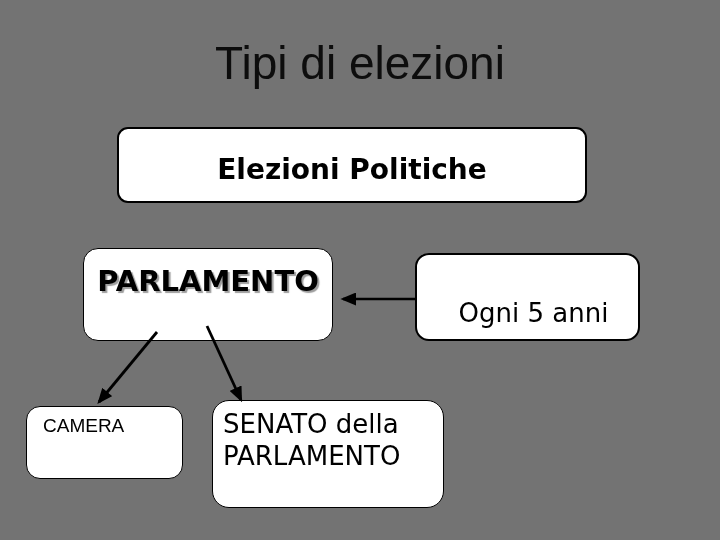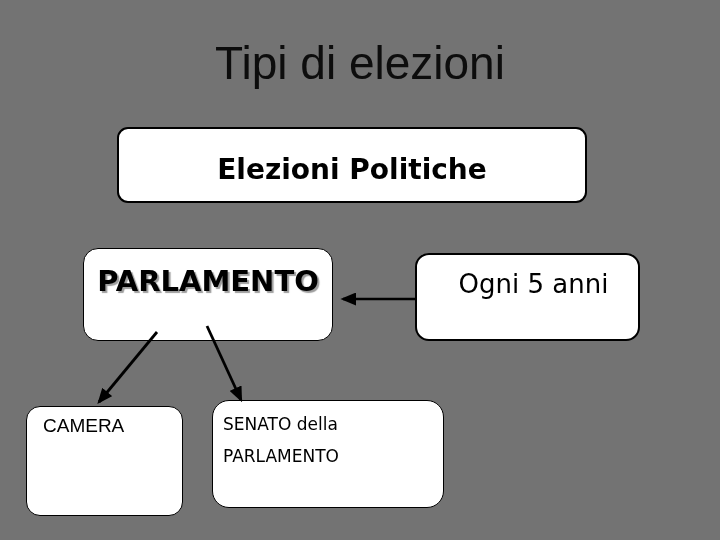--- a/index.html
+++ b/index.html
@@ -39,39 +39,39 @@
     border-width:1.5px;border-radius:15px;
     text-align:center;padding-top:15px;
     font-family:"DejaVu Sans",sans-serif;
     font-weight:700;font-size:29px;
   }
   .box-parlamento .shadowed{ text-shadow:2px 2px 1px #9e9e9e; }
 
   .box-ogni{
     left:415px;top:253px;width:225px;height:88px;
     border-width:2.5px;border-radius:14px;
-    text-align:center;padding-top:14px;padding-left:12px;
+    text-align:center;padding-top:43px;padding-left:12px;
     font-family:"DejaVu Sans",sans-serif;
     font-weight:400;font-size:26px;
   }
 
   .box-camera{
-    left:26px;top:406px;width:157px;height:110px;
+    left:26px;top:406px;width:157px;height:73px;
     border-width:1.5px;border-radius:14px;
     padding:3px 0 0 16px;
     font-family:"Liberation Sans",sans-serif;
     font-size:19px;line-height:31.5px;
   }
 
   .box-senato{
     left:212px;top:400px;width:232px;height:108px;
     border-width:1.5px;border-radius:17px;
     padding:7px 0 0 10px;
     font-family:"DejaVu Sans",sans-serif;
-    font-size:17px;line-height:32px;
+    font-size:26px;line-height:32px;
   }
 
   .box .line{display:block;}
 
   .connectors{position:absolute;left:0;top:0;width:720px;height:540px;pointer-events:none;}
   .connectors line{pointer-events:stroke;}
 </style>
 </head>
 <body>
 

